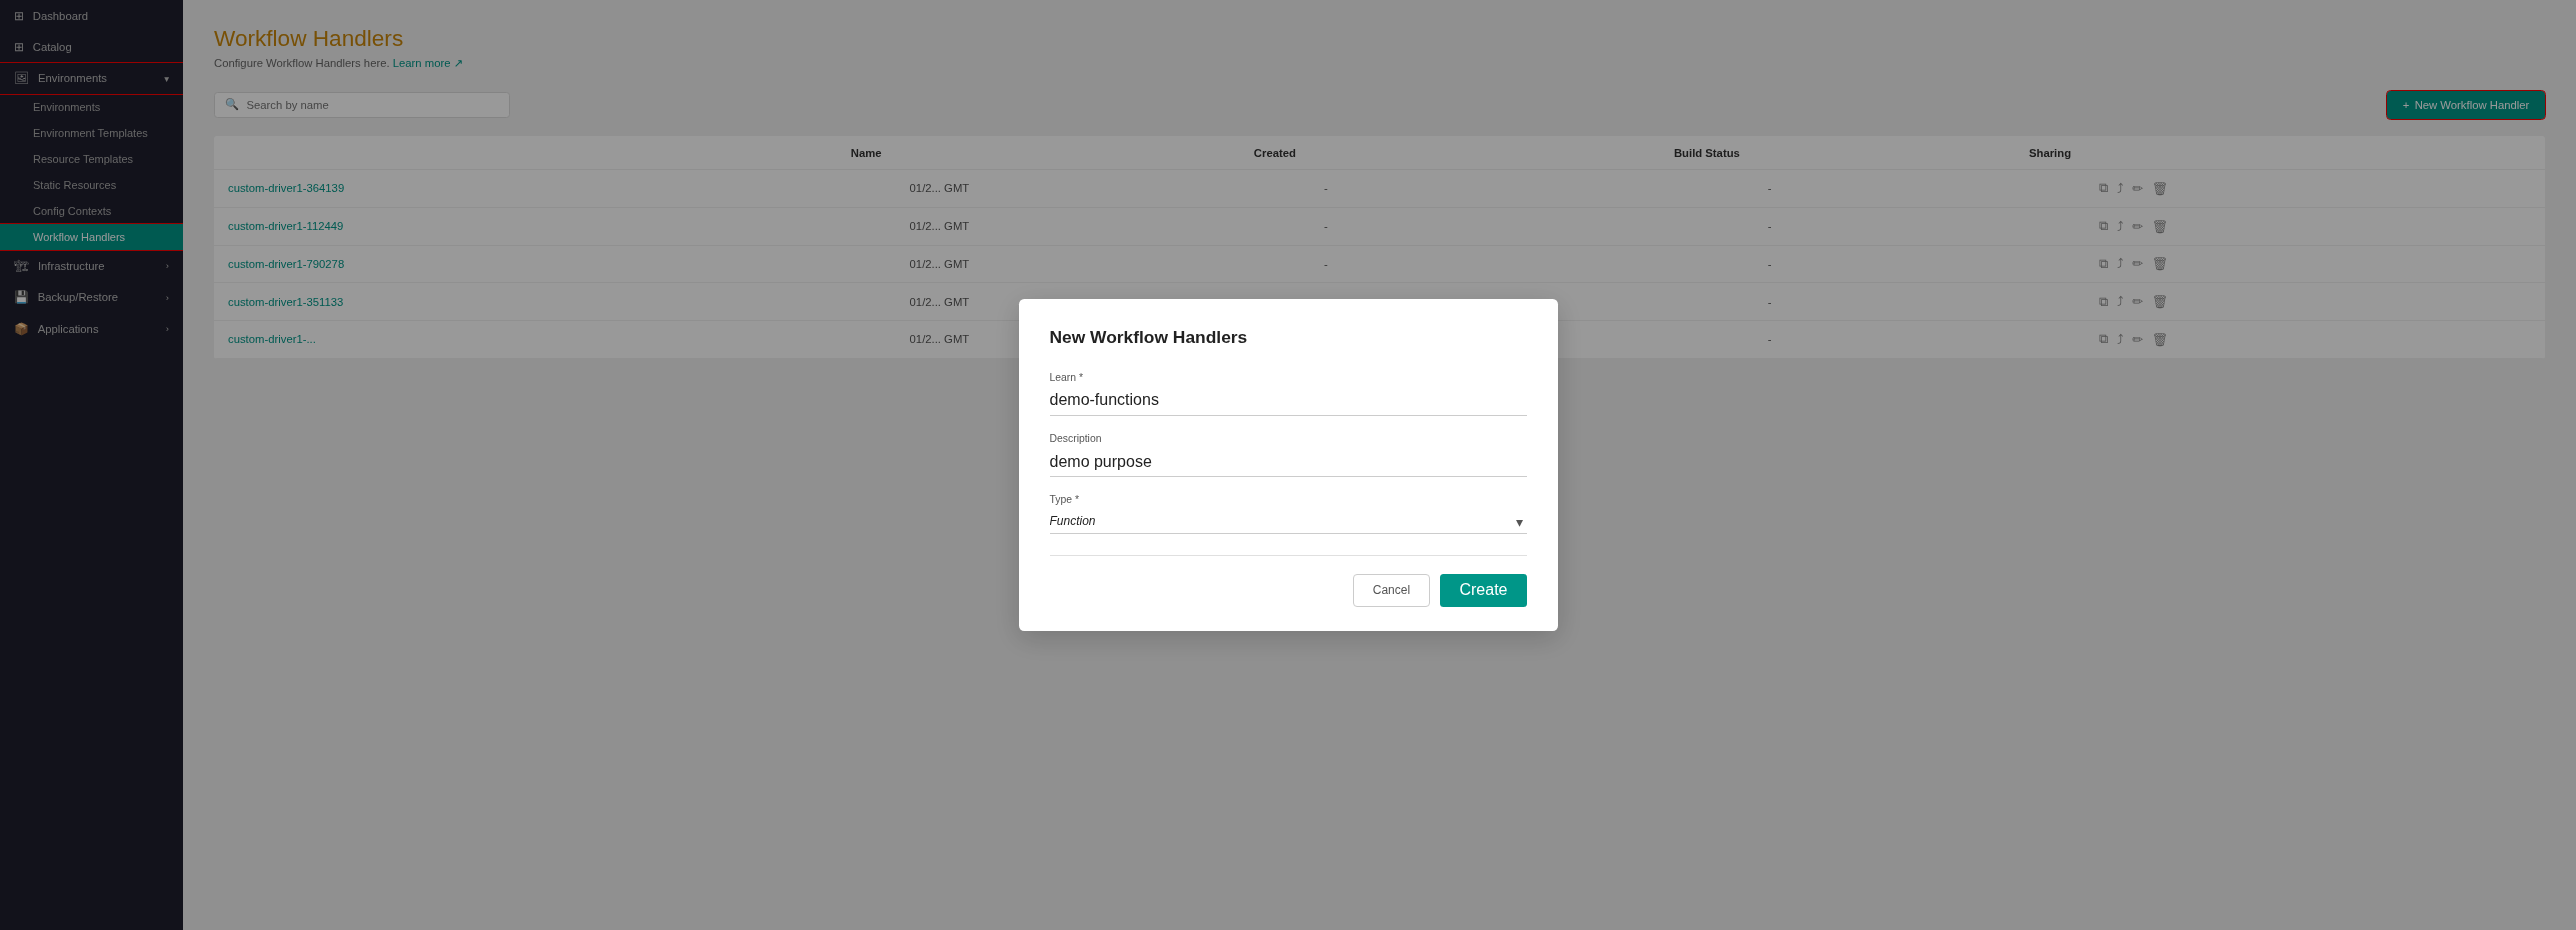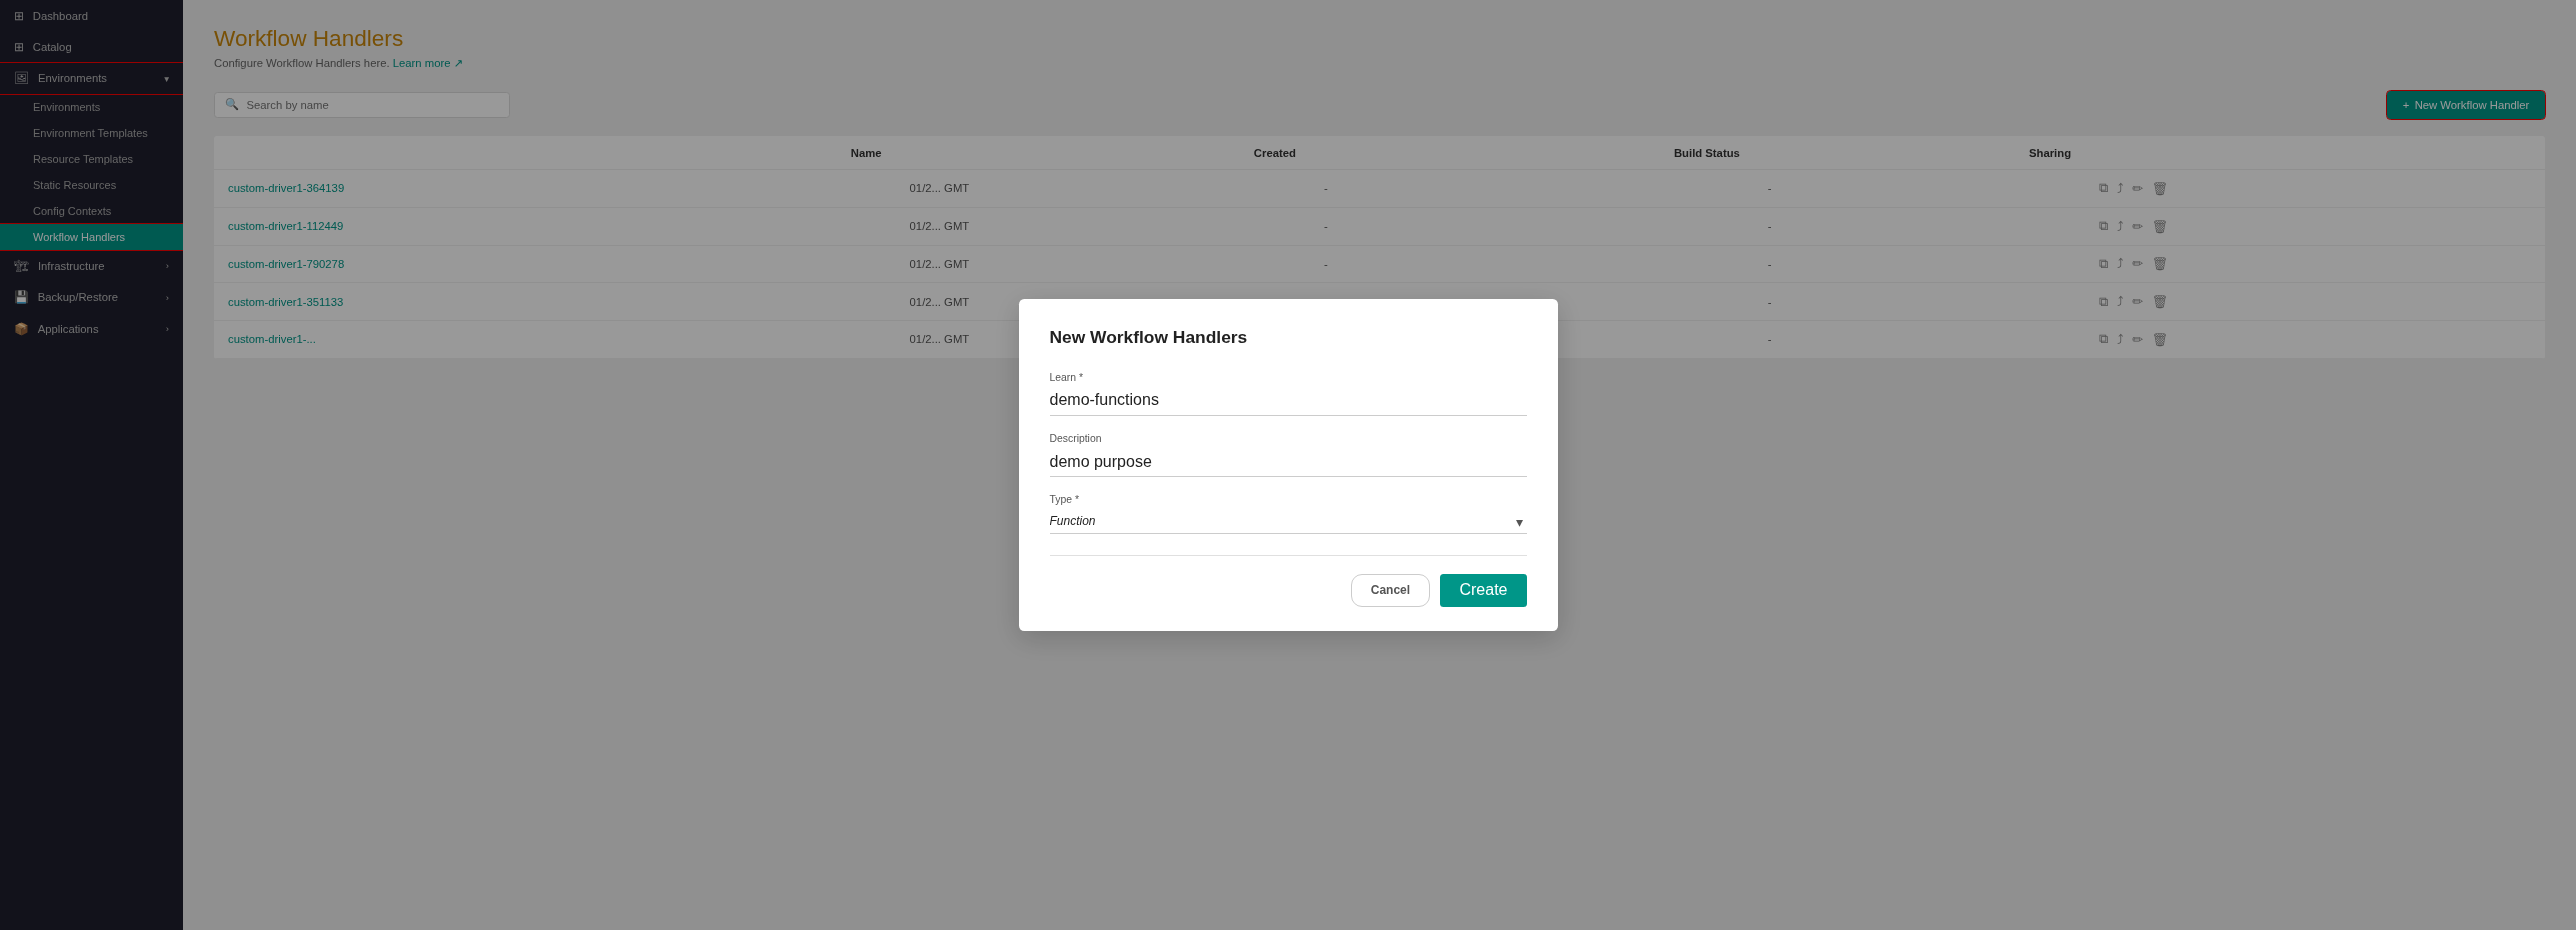--- a/index.html
+++ b/index.html
@@ -191,25 +191,24 @@
     }
     .modal-actions {
       display: flex;
       justify-content: flex-end;
       gap: 10.4px;
     }
     .btn-cancel {
       background: #fff;
       color: #555;
       border: 0.9px solid #ccc;
-      border-radius: 11px;
+      border-radius: 4px;
       padding: 7.8px 19px;
       font-size: 12px;
       cursor: pointer;
-      font-weight: bold;
     }
     .btn-create {
       background: #009688;
       color: #fff;
       border: none;
       border-radius: 3.5px;
       padding: 7.8px 19px;
       font-size: 16px;
       cursor: pointer;
     }

